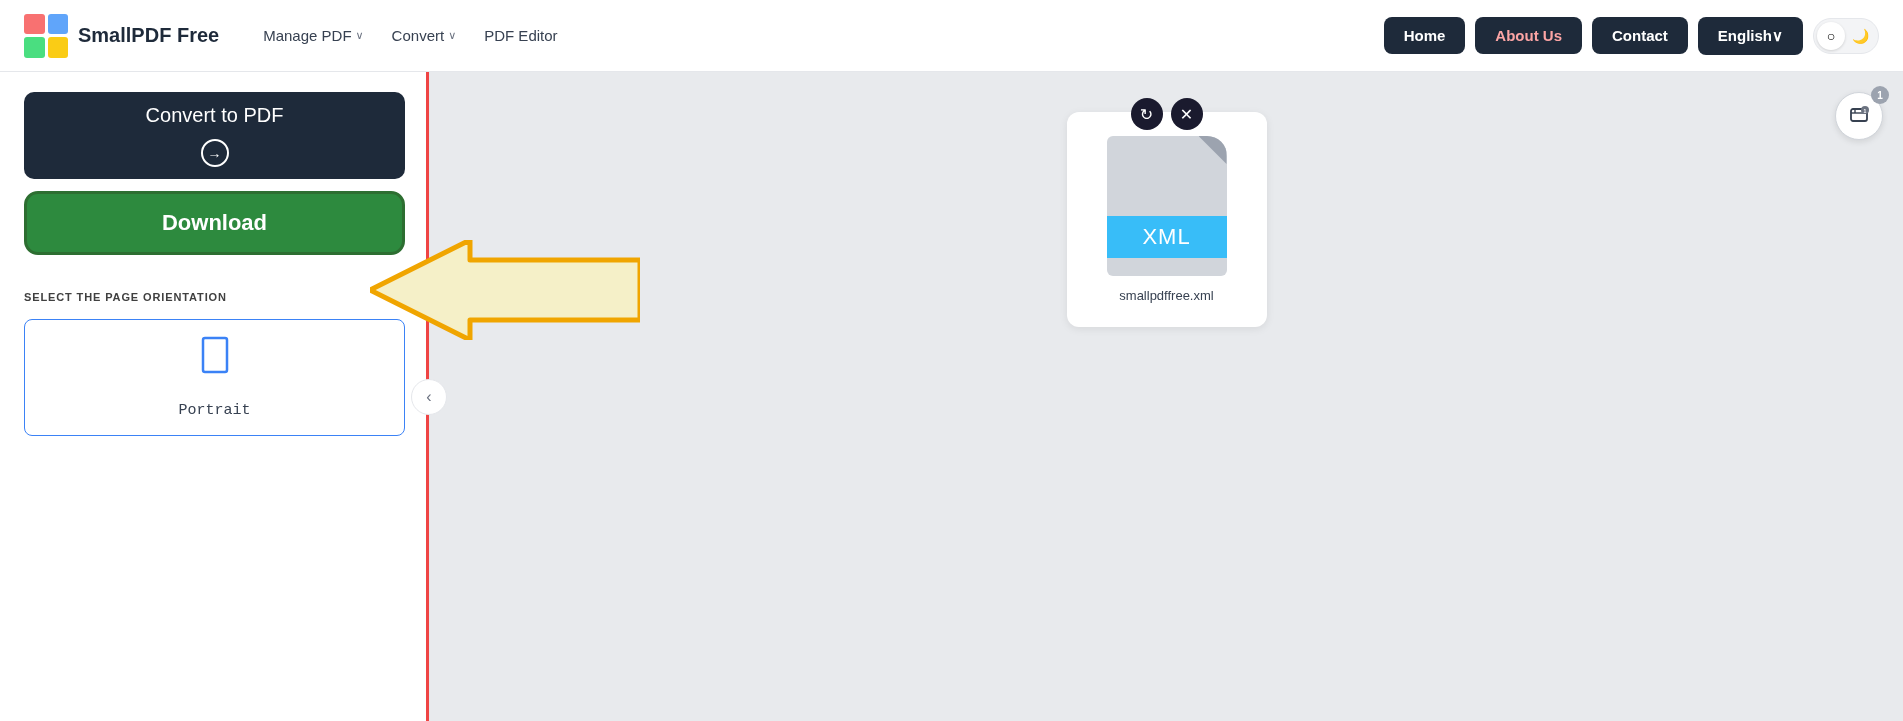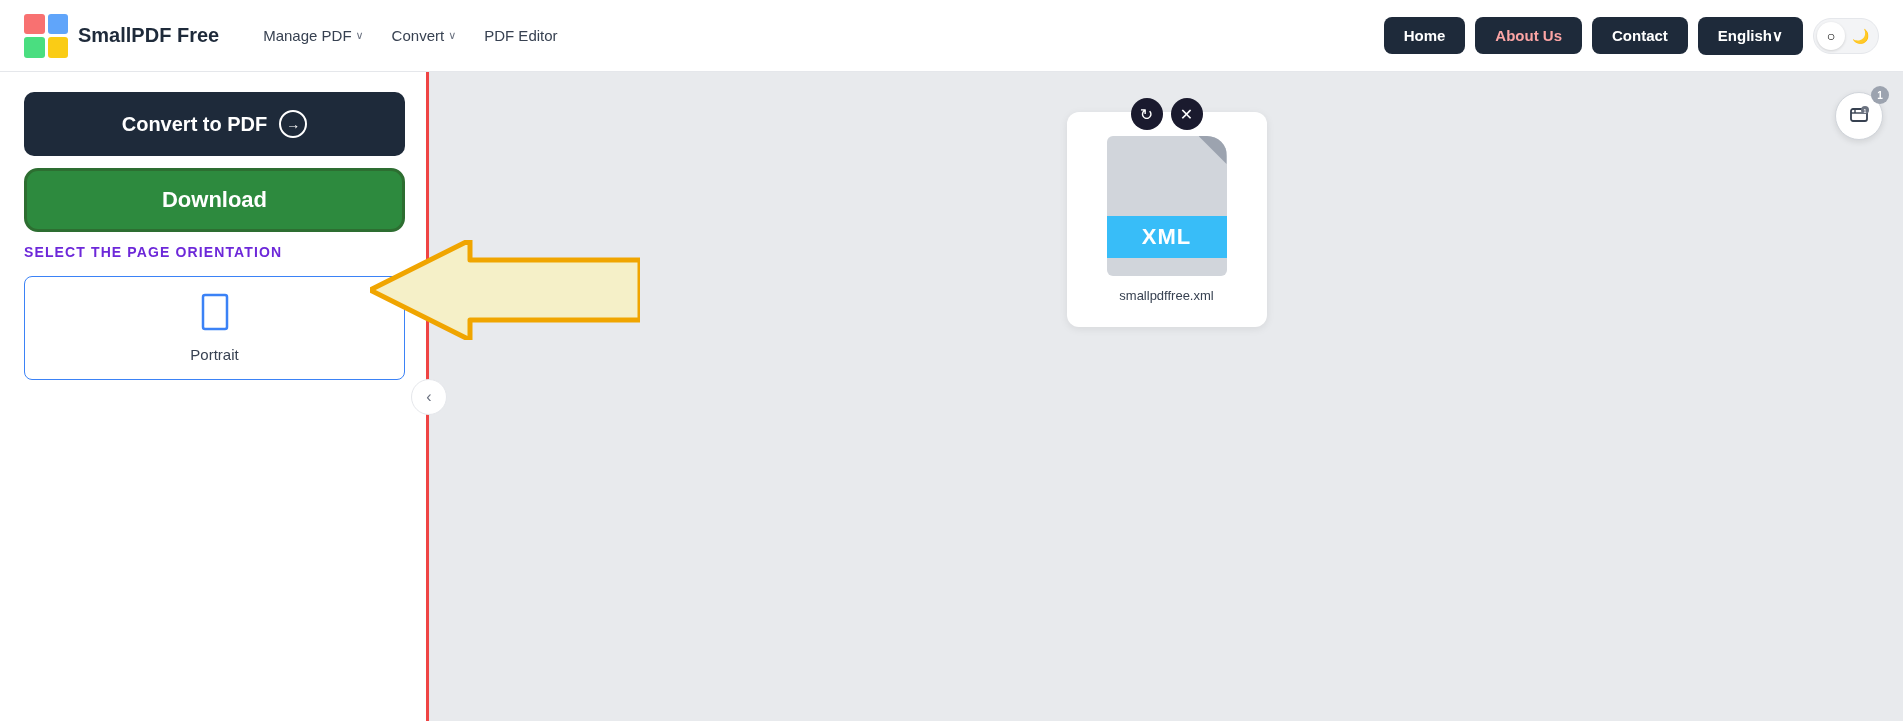--- a/index.html
+++ b/index.html
@@ -123,29 +123,30 @@
       gap: 12px;
       border-right: 1px solid #e5e7eb;
       position: relative;
     }
 
     .btn-convert-pdf {
       background: #1e2a3a;
       color: #fff;
       border: none;
       border-radius: 10px;
-      padding: 18px 24px;
+      padding: 12px 24px;
       font-size: 20px;
-      font-weight: 700;
+      font-weight: 400;
       cursor: pointer;
       display: flex;
       align-items: center;
       justify-content: center;
       gap: 12px;
       width: 100%;
+      flex-direction: column;
     }
     .btn-convert-pdf .arrow-circle {
       width: 28px;
       height: 28px;
       border: 2.5px solid #fff;
       border-radius: 50%;
       display: flex;
       align-items: center;
       justify-content: center;
       font-size: 14px;
@@ -158,44 +159,45 @@
       border-radius: 14px;
       padding: 16px 24px;
       font-size: 22px;
       font-weight: 700;
       cursor: pointer;
       width: 100%;
       position: relative;
     }
 
     .orientation-label {
-      font-size: 14px;
+      font-size: 11px;
       font-weight: 700;
-      color: #6d28d9;
+      color: #404040;
       letter-spacing: 0.08em;
-      margin-top: 0;
+      margin-top: 24px;
     }
 
     .orientation-options {
       display: flex;
       flex-direction: column;
       gap: 10px;
       margin-top: 4px;
     }
 
     .orientation-card {
       border: 1.5px solid #d1d5db;
       border-radius: 8px;
       padding: 16px;
       display: flex;
       flex-direction: column;
       align-items: center;
-      gap: 8px;
+      gap: 20px;
       cursor: pointer;
       background: #f9fafb;
+      font-family: Liberation Mono, monospace;
     }
     .orientation-card.selected {
       border-color: #3b82f6;
       background: #fff;
     }
     .orientation-card .icon-shape {
       font-size: 28px;
       color: #3b82f6;
     }
     .orientation-card.landscape .icon-shape {
@@ -314,21 +316,21 @@
       clip-path: polygon(0 0, 100% 100%, 100% 0);
     }
     .xml-badge {
       position: absolute;
       bottom: 18px;
       left: 0;
       right: 0;
       background: #38bdf8;
       color: #fff;
       font-size: 22px;
-      font-weight: 700;
+      font-weight: 400;
       text-align: center;
       padding: 8px 0;
       letter-spacing: 1px;
     }
 
     .file-name {
       font-size: 13px;
       color: #374151;
     }
   </style>

